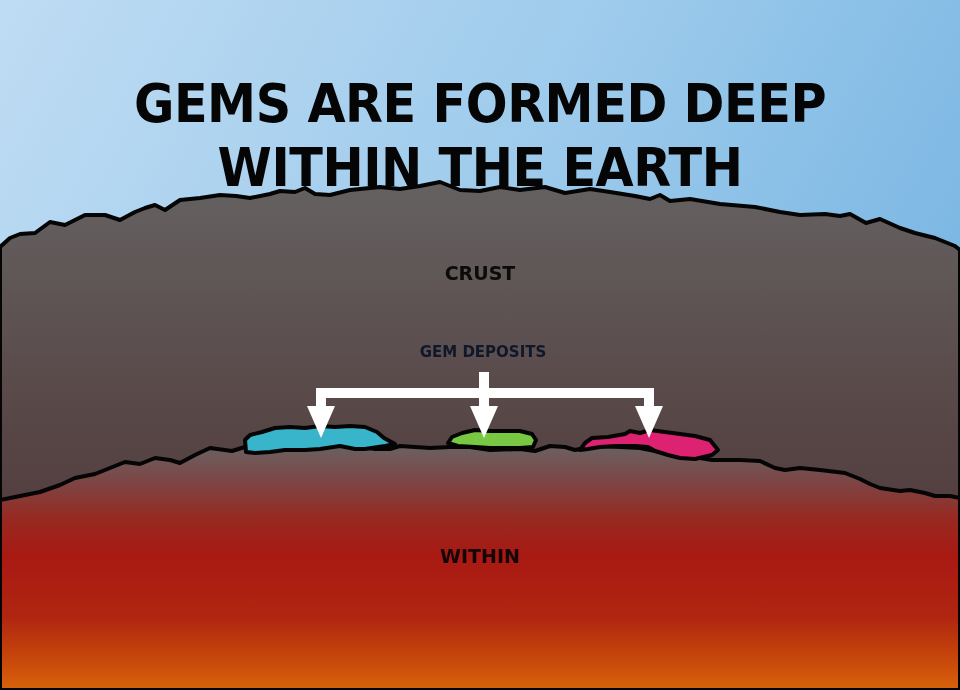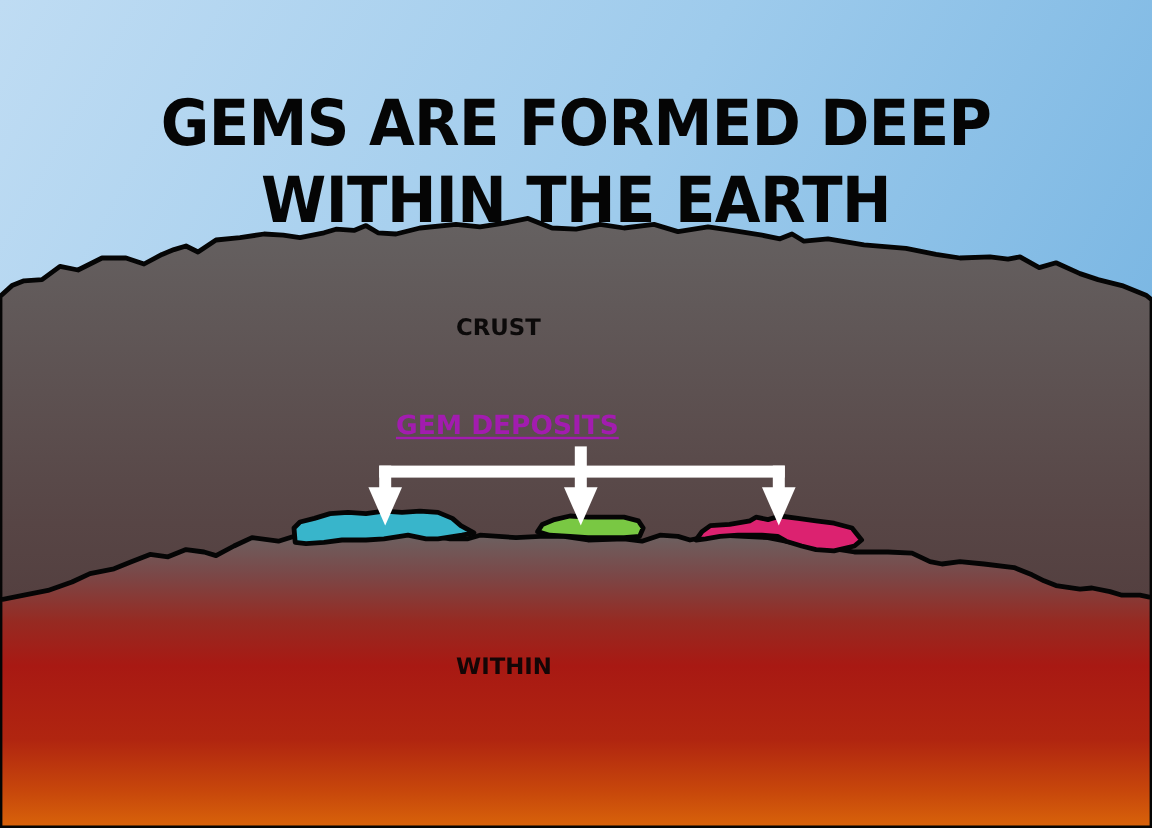--- a/index.html
+++ b/index.html
@@ -12,25 +12,25 @@
     .scene svg { display: block; }
     .title {
       position: absolute; left: 0; top: 36px; width: 960px;
       text-align: center; font-weight: bold; font-size: 53px; line-height: 64px;
       color: #050505; letter-spacing: -0.5px;
       font-family: "DejaVu Sans", sans-serif;
       transform: scaleX(0.93); transform-origin: 50% 0;
     }
     .title .line { display: block; }
     .label {
-      position: absolute; text-align: left; font-weight: bold;
+      position: absolute; text-align: center; font-weight: bold;
       font-family: "DejaVu Sans", sans-serif; white-space: nowrap;
     }
     .label-crust { left: 380px; width: 200px; top: 262px; font-size: 19px; color: #0c0a0a; }
-    .label-gem { left: 330px; width: 306px; top: 343px; font-size: 22px; color: #a21caf; text-decoration: underline; }
+    .label-gem { left: 330px; width: 306px; top: 343px; font-size: 15px; color: #0f172a; }
     .label-mantle { left: 380px; width: 200px; top: 545px; font-size: 19px; color: #140606; }
   </style>
 </head>
 <body>
 
 <div class="scene">
   <svg width="960" height="690" viewBox="0 0 960 690" xmlns="http://www.w3.org/2000/svg">
     <defs>
       <linearGradient id="sky" x1="0" y1="0" x2="1" y2="0.4">
         <stop offset="0" stop-color="#bfdcf3"></stop>

